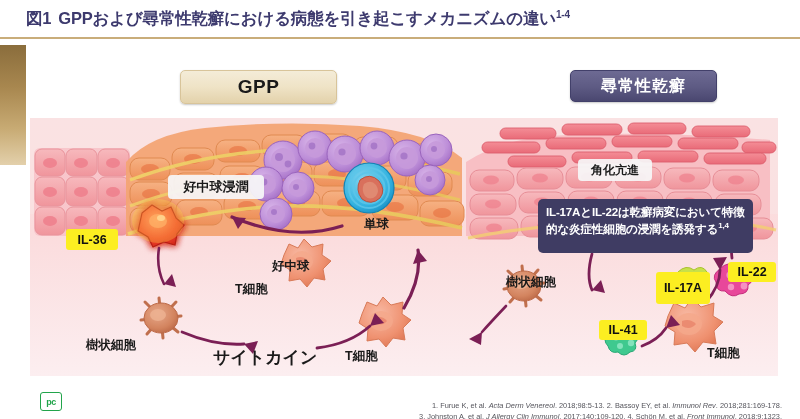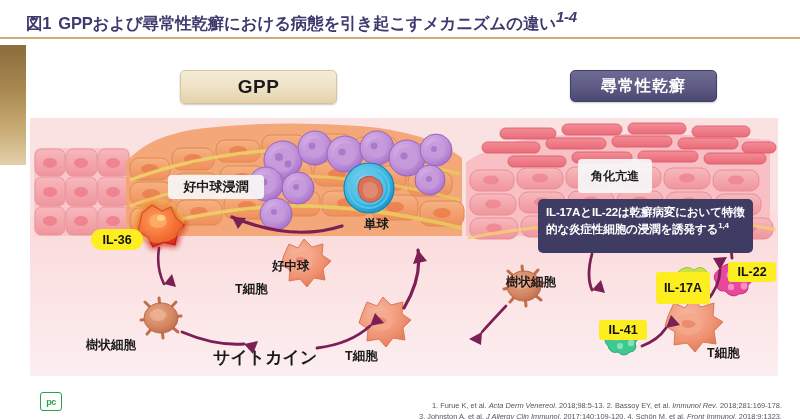--- a/index.html
+++ b/index.html
@@ -14,21 +14,21 @@
   
   .title-bar{
     position:absolute;left:0;top:0;width:800px;height:38px;
     background:#ffffff;
   }
   .title-text{
     position:absolute;left:26px;top:8px;
     font-size:16.5px;font-weight:bold;color:#3d3a6e;
     letter-spacing:-0.2px;white-space:nowrap;
   }
-  .title-text .sup{font-size:15px;vertical-align:super;font-style:italic;}
+  .title-text .sup{font-size:10px;vertical-align:super;}
   .title-rule{
     position:absolute;left:0;top:37px;width:800px;height:1.6px;
     background:#c9ad7a;
   }
 
   
   .left-bar{
     position:absolute;left:0;top:45px;width:26px;height:120px;
     background:linear-gradient(180deg,#8a6d3c 0%,#a8874f 35%,#c8ab74 70%,#e3d0ab 100%);
   }
@@ -63,21 +63,21 @@
   
   .chip{
     position:absolute;
     background:rgba(246,246,248,.93);
     border-radius:4px;
     color:#1a1a1a;font-weight:bold;
     display:flex;align-items:center;justify-content:center;
     white-space:nowrap;
   }
   .chip-neut-inf{left:168px;top:175px;width:96px;height:24px;font-size:13px;}
-  .chip-hyper{left:578px;top:159px;width:74px;height:34px;font-size:12px;}
+  .chip-hyper{left:578px;top:159px;width:74px;height:22px;font-size:12px;}
 
   
   .lbl{
     position:absolute;color:#1a1a1a;font-weight:bold;white-space:nowrap;
   }
   .lbl-mono{left:364px;top:216px;font-size:12.5px;}
   .lbl-neut{left:272px;top:258px;font-size:12.5px;}
   .lbl-tcell1{left:235px;top:281px;font-size:12.5px;}
   .lbl-dend1{left:86px;top:337px;font-size:12.5px;}
   .lbl-cyto{left:213px;top:346px;font-size:17px;}
@@ -85,21 +85,21 @@
   .lbl-dend2{left:506px;top:274px;font-size:12.5px;}
   .lbl-tcell3{left:707px;top:345px;font-size:12.5px;}
 
   
   .tag{
     position:absolute;background:#fcee21;border-radius:3px;
     color:#111;font-weight:bold;font-size:12.5px;
     display:flex;align-items:center;justify-content:center;
     white-space:nowrap;
   }
-  .tag-il36{left:91px;top:229px;width:52px;height:21px;border-radius:10px;}
+  .tag-il36{left:66px;top:229px;width:52px;height:21px;}
   .tag-il17a{left:656px;top:272px;width:54px;height:32px;}
   .tag-il22{left:728px;top:262px;width:48px;height:20px;}
   .tag-il23{left:599px;top:320px;width:48px;height:20px;}
 
   
   .callout{
     position:absolute;left:538px;top:199px;width:215px;height:54px;
     background:#3f3c63;border-radius:5px;
     color:#ffffff;font-weight:bold;font-size:11.6px;line-height:1.42;
     padding:5px 8px;box-sizing:border-box;

